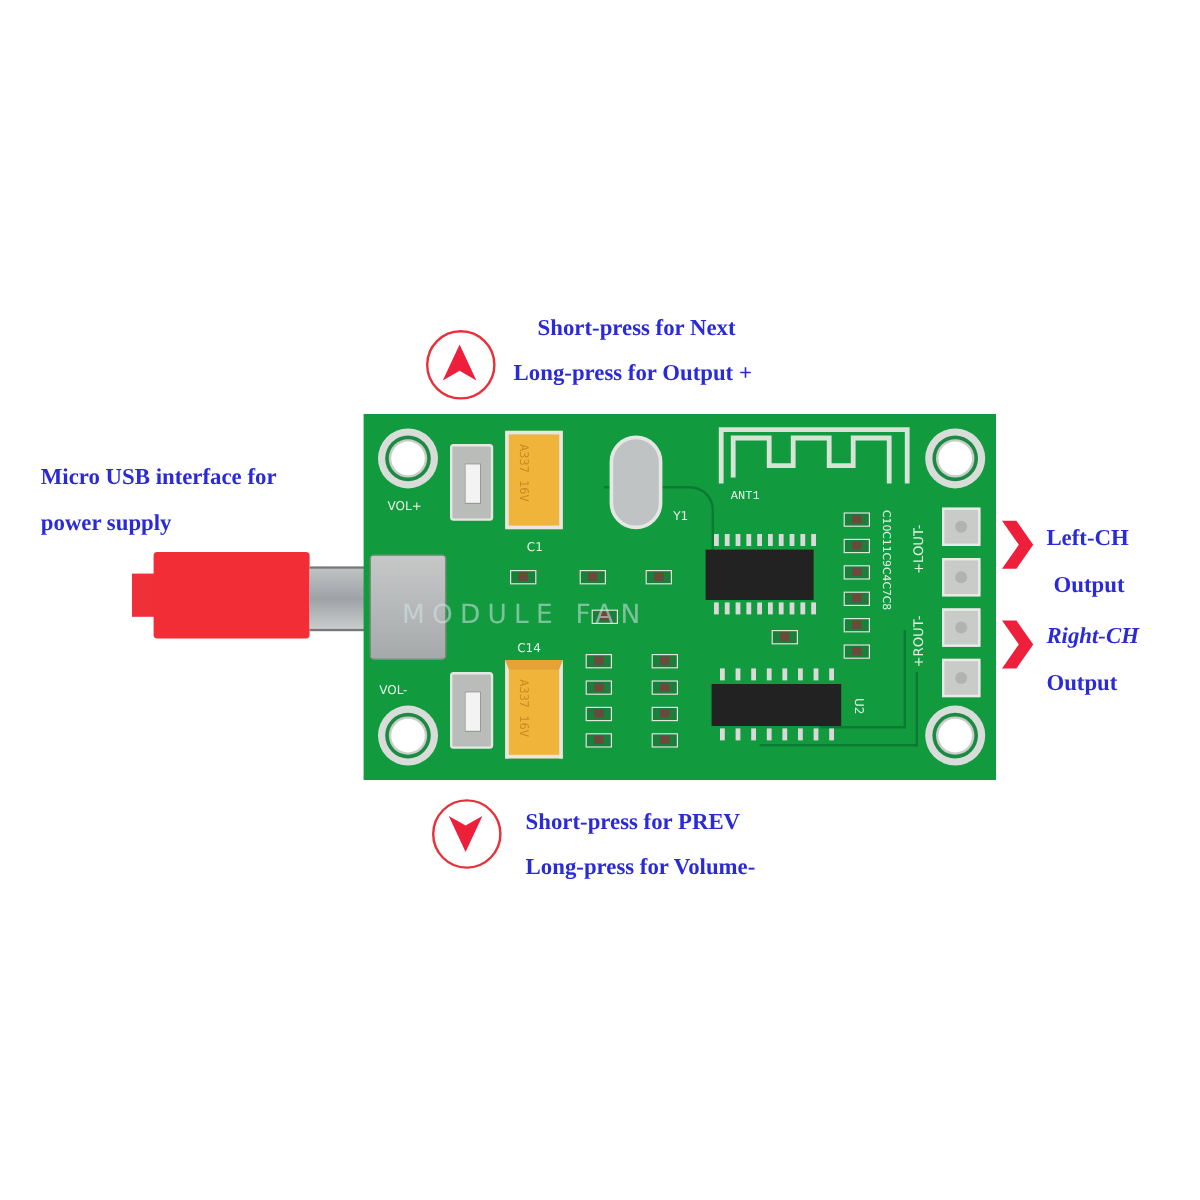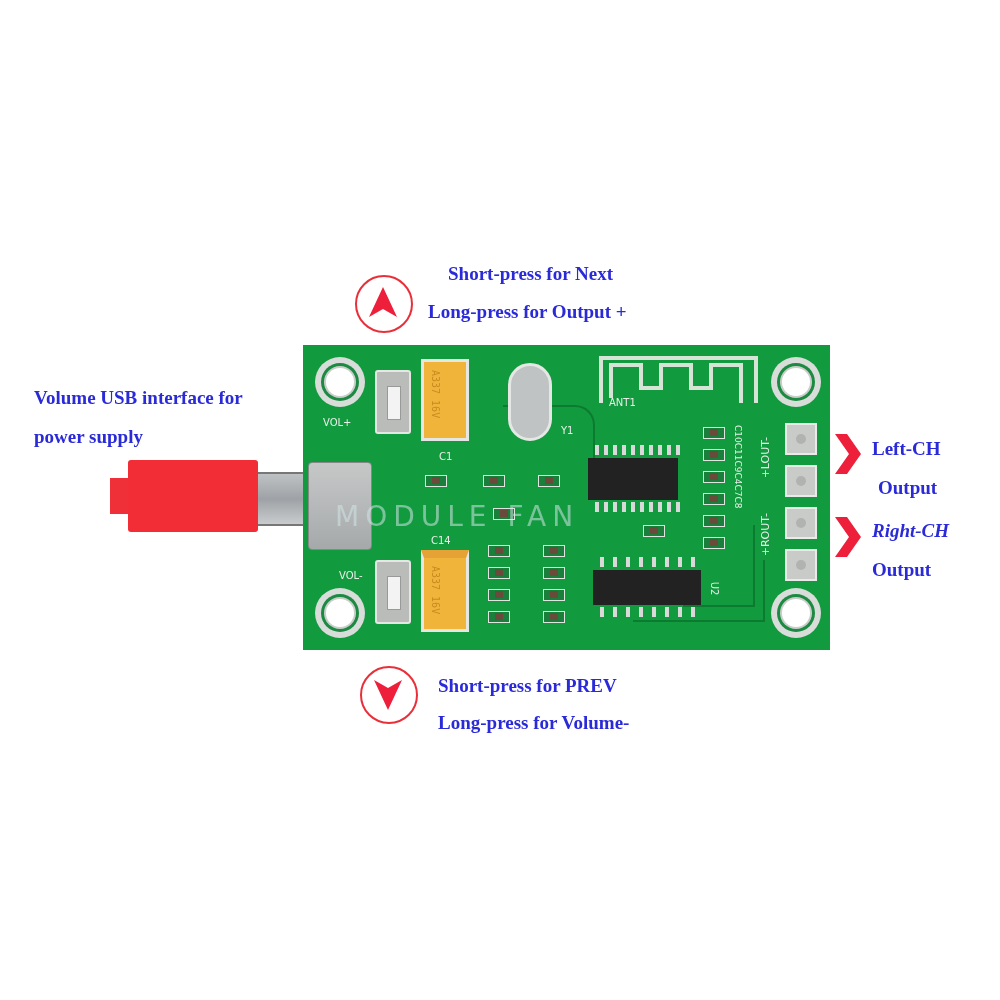--- a/index.html
+++ b/index.html
@@ -25,34 +25,34 @@
   .pins span { width:4px; height:10px; background:#d9d9d9; display:block; }
   .pad { position:absolute; width:32px; height:32px; background:#c8cbc8; border:2px solid #e9ebe9; box-sizing:border-box; }
   .pad::after { content:""; position:absolute; left:9px; top:9px; width:10px; height:10px; border-radius:50%; background:#b0b3b0; }
   .smd { position:absolute; width:22px; height:12px; border:1.5px solid #dfe6df; box-sizing:border-box; background:#1a7f3a; }
   .smd::after { content:""; position:absolute; left:6px; top:1px; width:8px; height:7px; background:#6a4a3a; }
   .trace { position:absolute; border:2px solid #0d7a32; }
   #usb-plug { position:absolute; left:128px; top:460px; width:130px; height:72px; background:#f22d36; border-radius:3px; }
   #usb-plug-cap { position:absolute; left:110px; top:478px; width:20px; height:36px; background:#f03038; }
   #usb-metal { position:absolute; left:258px; top:472px; width:50px; height:50px; background:linear-gradient(#bfc2c4,#9ea2a6,#c9cccd); border-top:2px solid #777; border-bottom:2px solid #777; }
   #usb-port { position:absolute; left:308px; top:462px; width:62px; height:86px; background:linear-gradient(#c6c8c8,#a6a9aa); border-radius:4px; border:1px solid #888; }
-  .watermark { position:absolute; color:rgba(210,230,230,0.55); font-family:"DejaVu Sans",sans-serif; font-size:28px; letter-spacing:6px; }
+  .watermark { position:absolute; color:rgba(210,230,230,0.55); font-family:"DejaVu Sans",sans-serif; font-size:22px; letter-spacing:6px; }
 </style>
 </head>
 <body>
 
 <div class="circle-btn" style="left:355px; top:275px;">
   <svg width="53" height="53" viewBox="0 0 53 53">
       <path d="M26 10 L40 40 L26 32 L12 40 Z" fill="#ee1f3a"></path>
     </svg>
 </div>
 <div class="label" style="left:448px; top:264px;">Short-press for Next</div>
 <div class="label" style="left:428px; top:302px;">Long-press for Output +</div>
 
-<div class="label" style="left:34px; top:388px;">Volume USB interface for</div>
+<div class="label" style="left:34px; top:388px;">Micro USB interface for</div>
 <div class="label" style="left:34px; top:427px;">power supply</div>
 
 <svg class="chev" width="30" height="44" style="left:833px; top:432px;">
     <path d="M2 2 L14 2 L28 22 L14 42 L2 42 L16 22 Z" fill="#ee1f3a"></path>
   </svg>
 <div class="label" style="left:872px; top:439px;">Left-CH</div>
 <div class="label" style="left:878px; top:478px;">Output</div>
 
 <svg class="chev" width="30" height="44" style="left:833px; top:515px;">
     <path d="M2 2 L14 2 L28 22 L14 42 L2 42 L16 22 Z" fill="#ee1f3a"></path>
@@ -80,38 +80,38 @@
   <div class="hole" style="left:468px; top:243px;"></div>
 
   <div class="trace" style="left:200px; top:60px; width:90px; height:60px; border-left:none; border-bottom:none; border-radius:0 20px 0 0;"></div>
   <div class="trace" style="left:380px; top:180px; width:70px; height:80px; border-left:none; border-top:none;"></div>
   <div class="trace" style="left:330px; top:215px; width:130px; height:60px; border-left:none; border-top:none;"></div>
 
   <div class="btn-sw" style="left:72px; top:25px;"></div>
   <div class="silk" style="left:20px; top:72px;">VOL+</div>
 
   <div class="btn-sw" style="left:72px; top:215px;"></div>
-  <div class="silk" style="left:36px; top:225px;">VOL-</div>
+  <div class="silk" style="left:13px; top:225px;">VOL-</div>
 
   <div class="cap" style="left:118px; top:14px;">
     <span class="txt">A337 16V</span>
   </div>
   <div class="silk" style="left:136px; top:106px;">C1</div>
   <div class="cap" style="left:118px; top:205px; border-top:8px solid #e5a235;">
     <span class="txt">A337 16V</span>
   </div>
   <div class="silk" style="left:128px; top:190px;">C14</div>
 
   <div style="position:absolute; left:205px; top:18px; width:44px; height:78px; background:#bfc3c3; border-radius:22px; border:3px solid #e5e7e5; box-sizing:border-box;"></div>
   <div class="silk" style="left:258px; top:80px;">Y1</div>
 
   <svg width="180" height="60" style="position:absolute; left:293px; top:8px;">
     <path d="M5 50 L5 5 L160 5 L160 50 M15 45 L15 12 L45 12 L45 35 L65 35 L65 12 L95 12 L95 35 L115 35 L115 12 L145 12 L145 50" fill="none" stroke="#d5e4d5" stroke-width="4"></path>
   </svg>
-  <div class="silk" style="left:306px; top:52px;">ANT1</div>
+  <div class="silk" style="left:306px; top:64px;font-family:Liberation Mono, monospace;">ANT1</div>
 
   <div class="pins" style="left:292px; top:100px;">
       <span></span>
       <span></span>
       <span></span>
       <span></span>
       <span></span>
       <span></span>
       <span></span>
       <span></span>

